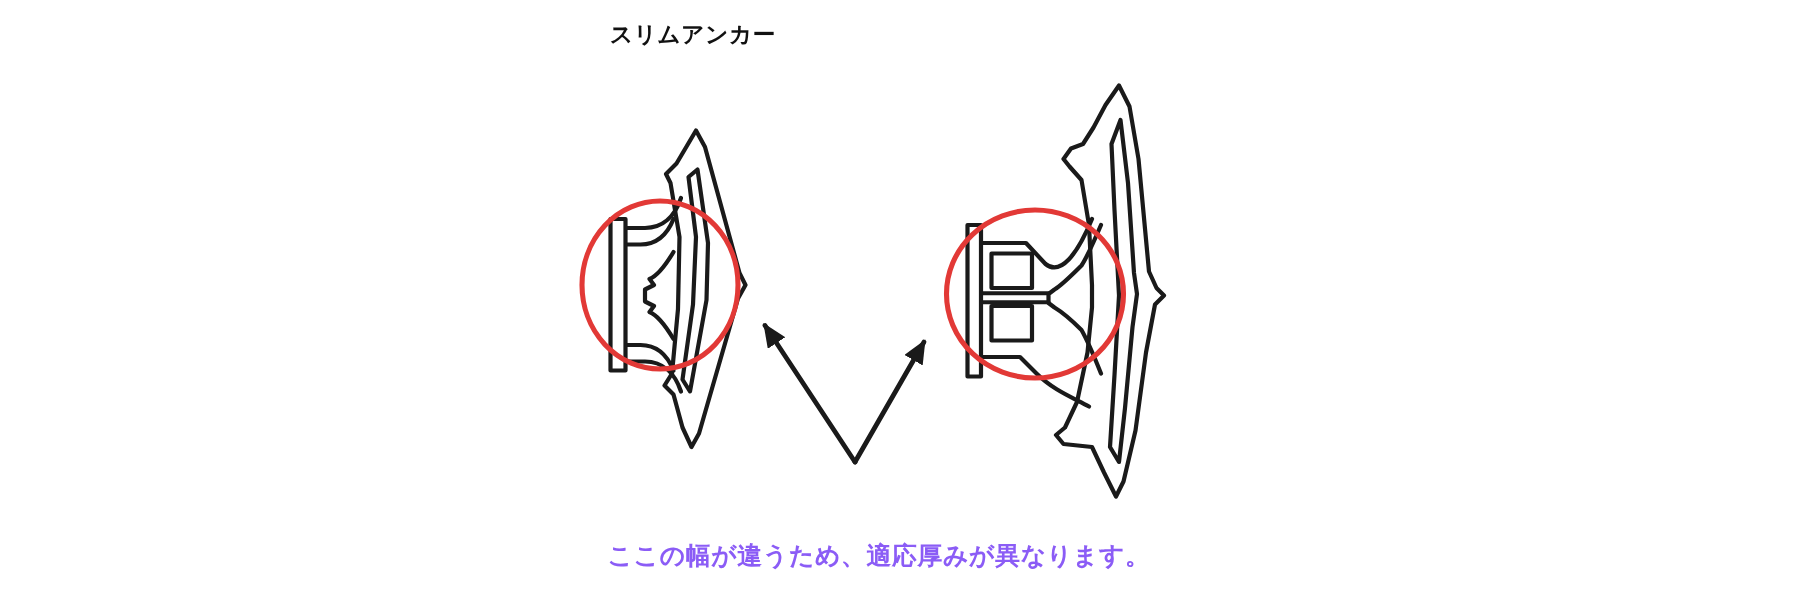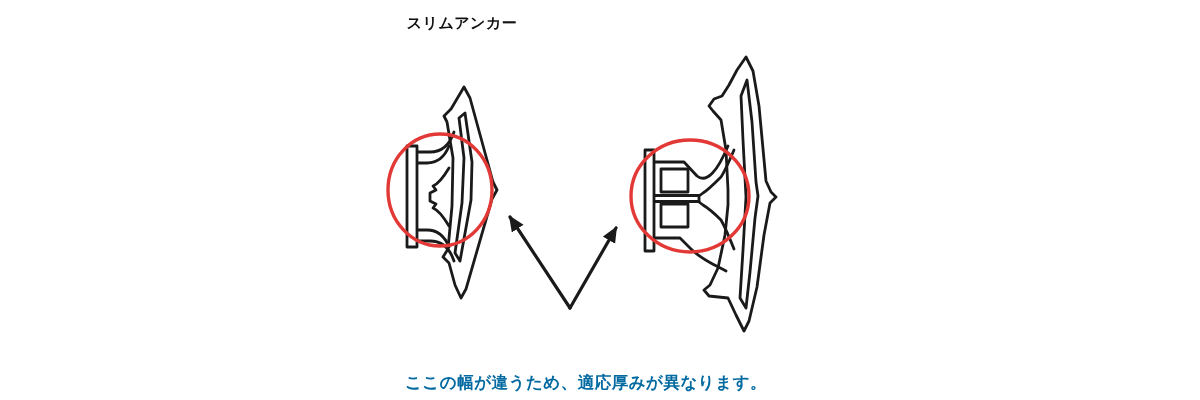--- a/index.html
+++ b/index.html
@@ -23,27 +23,27 @@
     font-size: 15px;
     font-weight: 700;
     color: #111111;
     letter-spacing: 0.5px;
     white-space: nowrap;
   }
   .fig-label.left  { left: 382px; }
   .fig-label.right { left: 652px; }
   .caption {
     position: absolute;
-    top: 372px;
+    top: 360px;
     left: 386px;
     width: 400px;
     text-align: center;
     font-size: 16.5px;
     font-weight: 700;
-    color: #0369a1;
+    color: #8b5cf6;
     letter-spacing: 0.5px;
     white-space: nowrap;
   }
   svg.diagram {
     position: absolute;
     left: 0;
     top: 0;
   }
 </style>
 </head>

